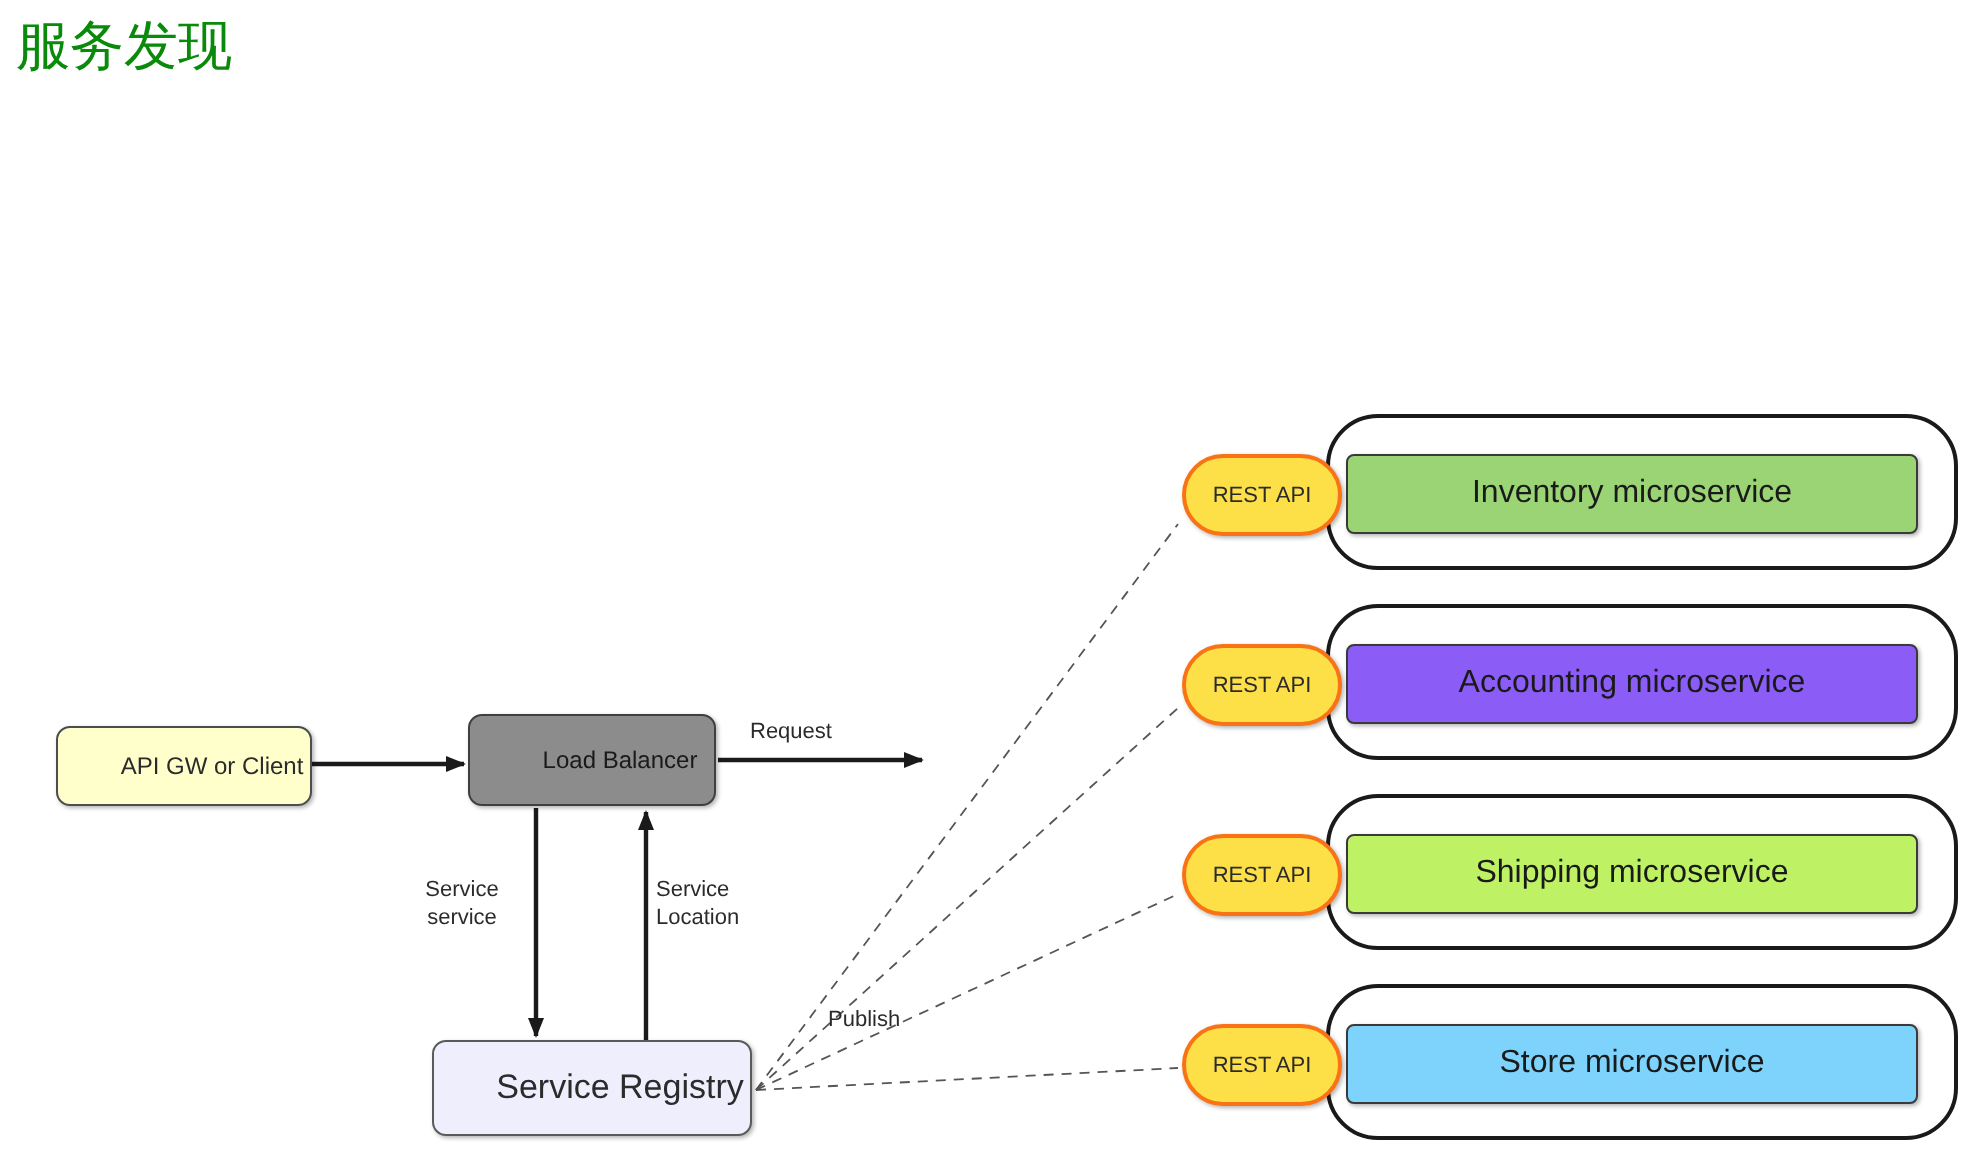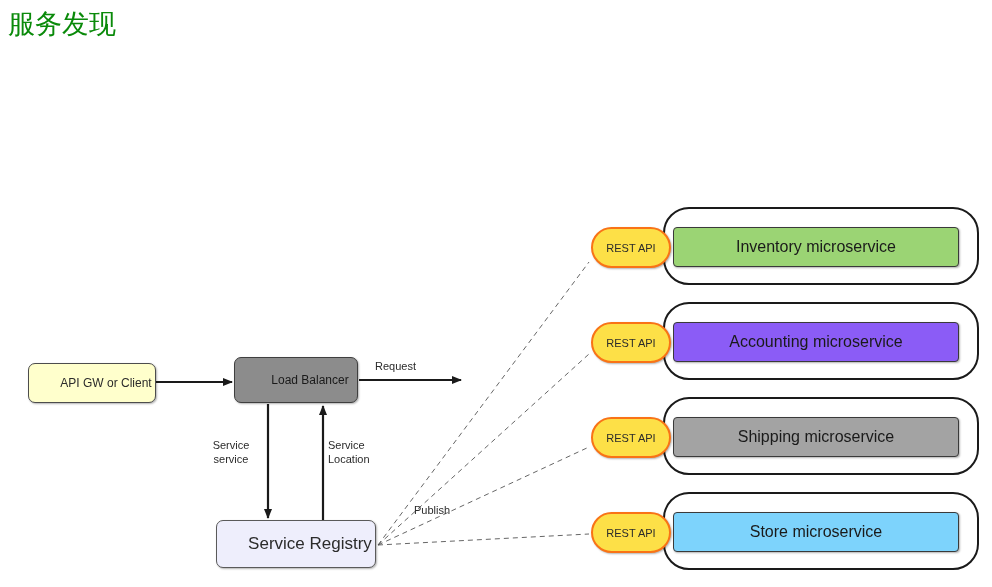--- a/index.html
+++ b/index.html
@@ -202,21 +202,21 @@
         <div class="ms-inner" style="background: rgb(155, 212, 116);">Inventory microservice</div>
         <div class="ms-api">REST API</div>
       </div>
       <div class="ms-row" style="top: 294px;">
         <div class="ms-outer"></div>
         <div class="ms-inner" style="background: #8b5cf6;">Accounting microservice</div>
         <div class="ms-api">REST API</div>
       </div>
       <div class="ms-row" style="top: 389px;">
         <div class="ms-outer"></div>
-        <div class="ms-inner" style="background: #a3a3a3;">Shipping microservice</div>
+        <div class="ms-inner" style="background: #bef264;">Shipping microservice</div>
         <div class="ms-api">REST API</div>
       </div>
       <div class="ms-row" style="top: 484px;">
         <div class="ms-outer"></div>
         <div class="ms-inner" style="background: #7dd3fc;">Store microservice</div>
         <div class="ms-api">REST API</div>
       </div>
     </div>
 
 </div>

